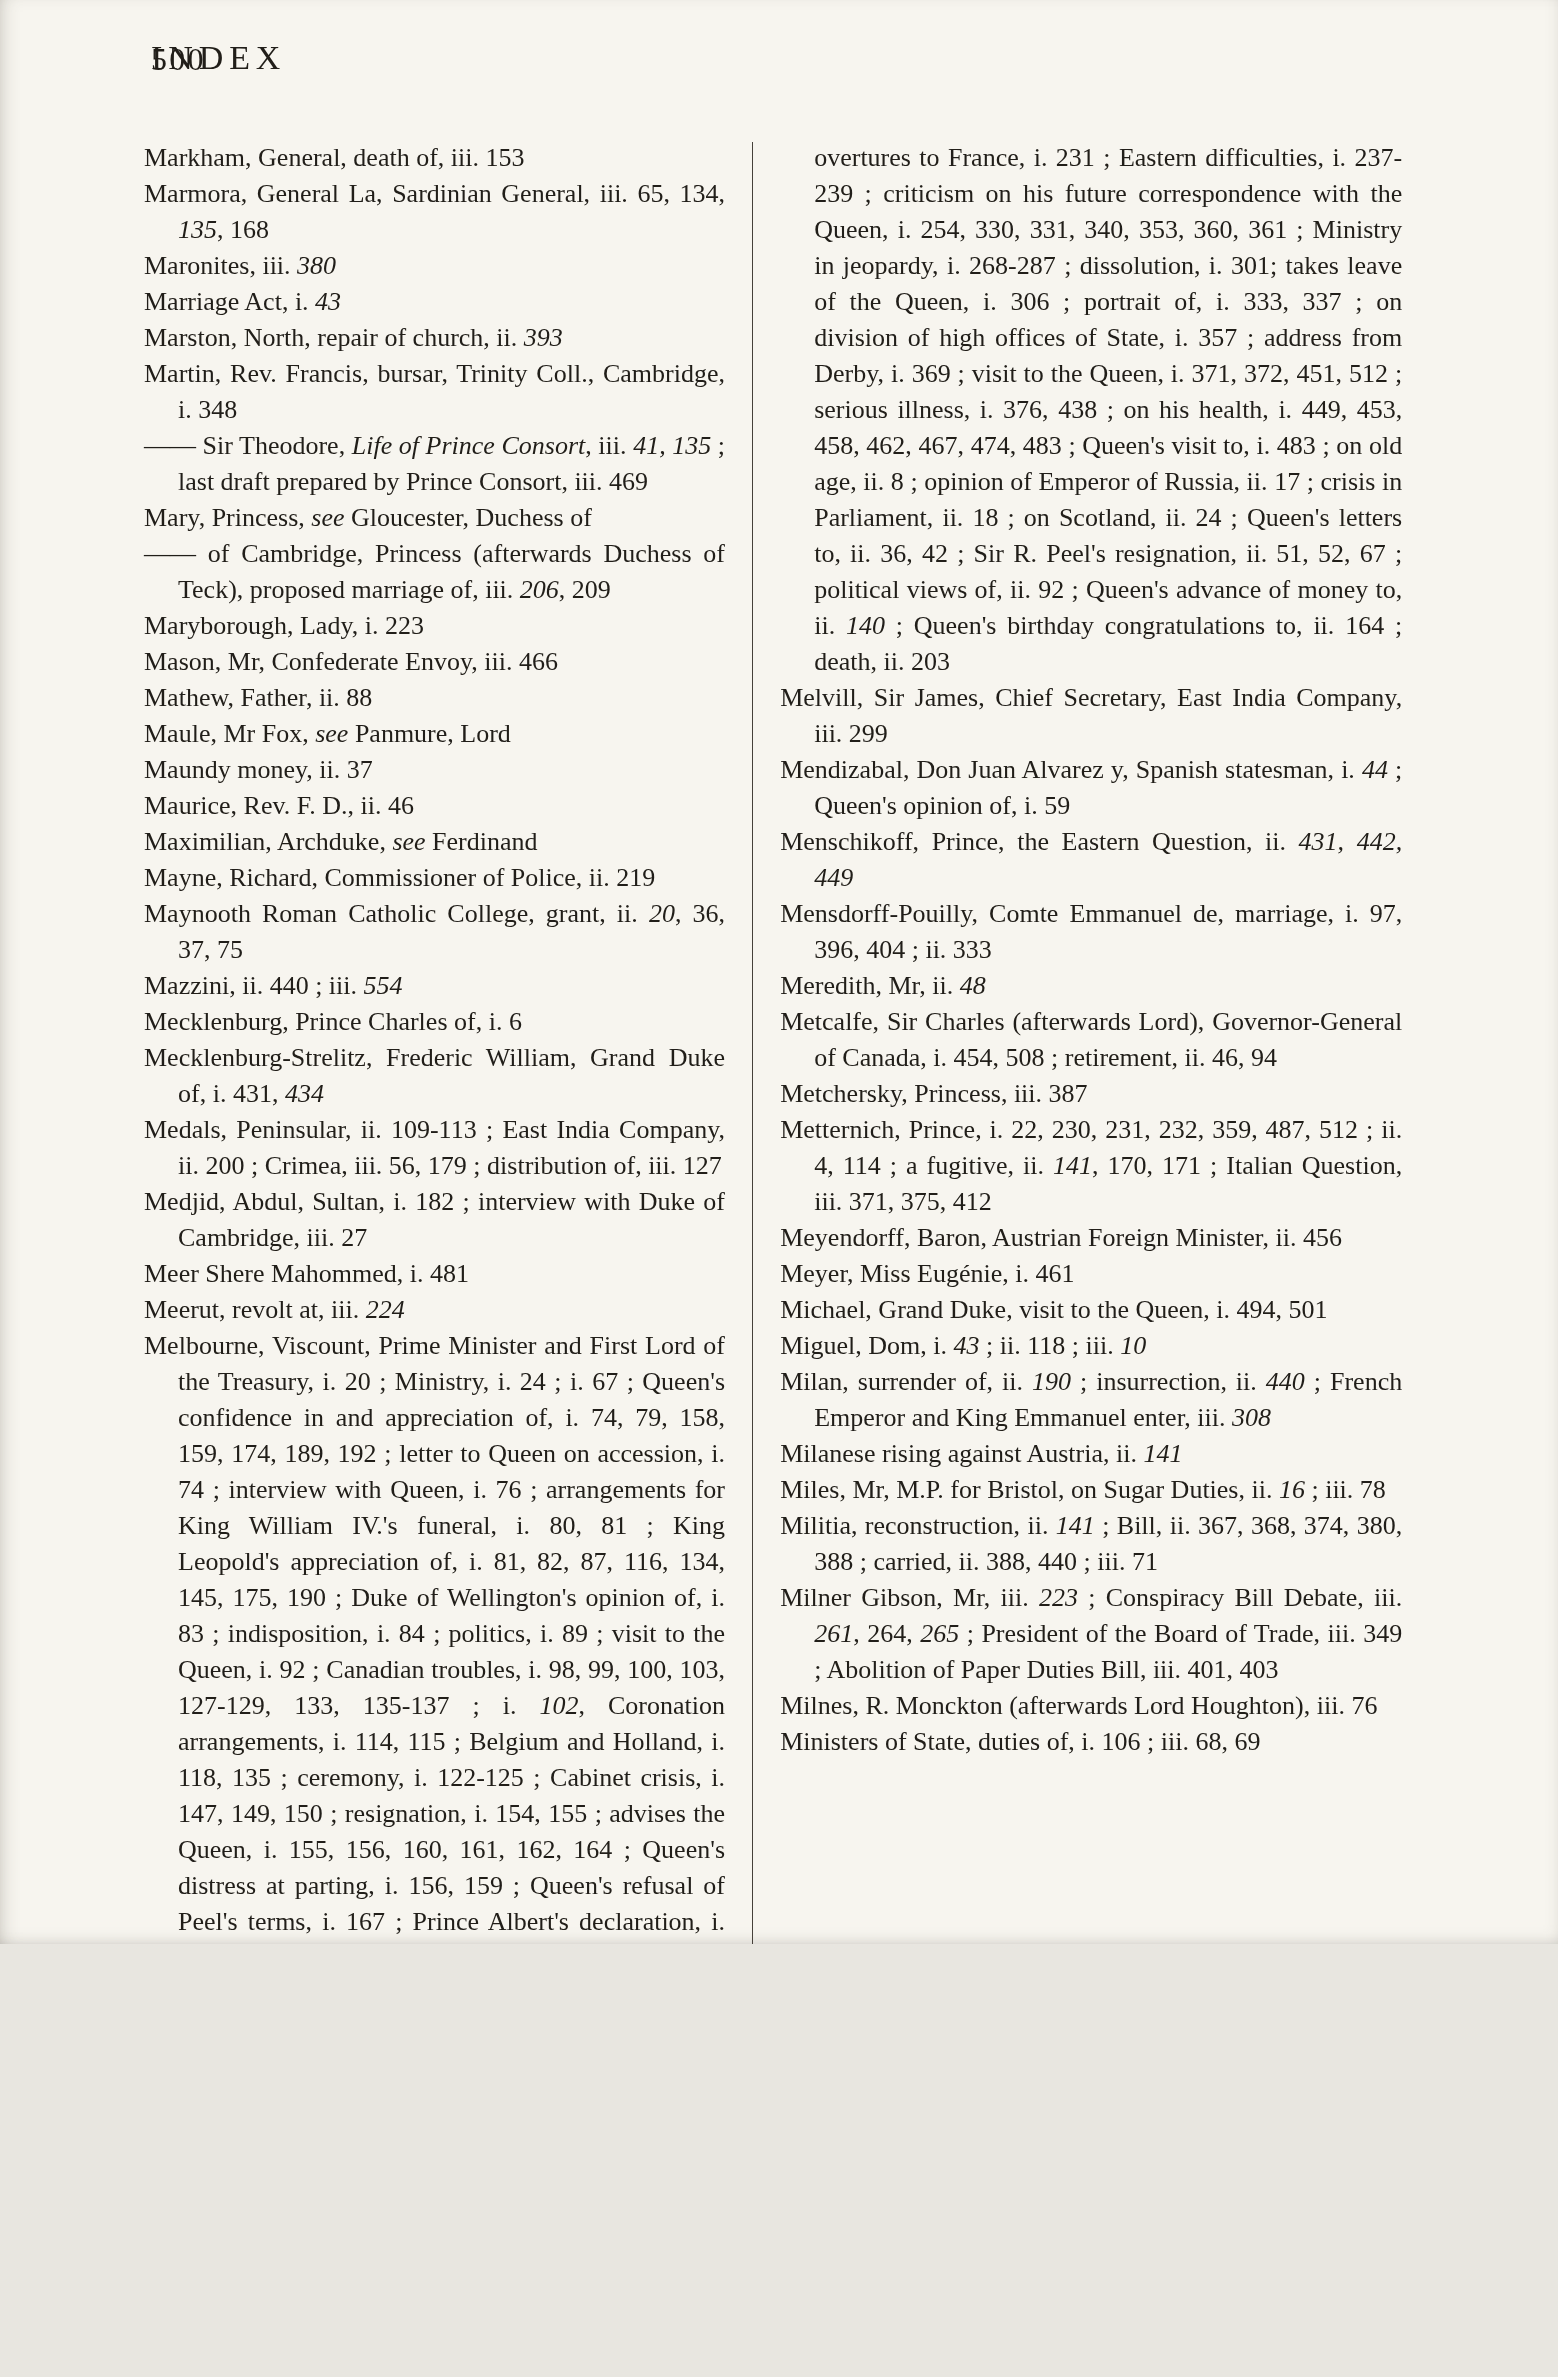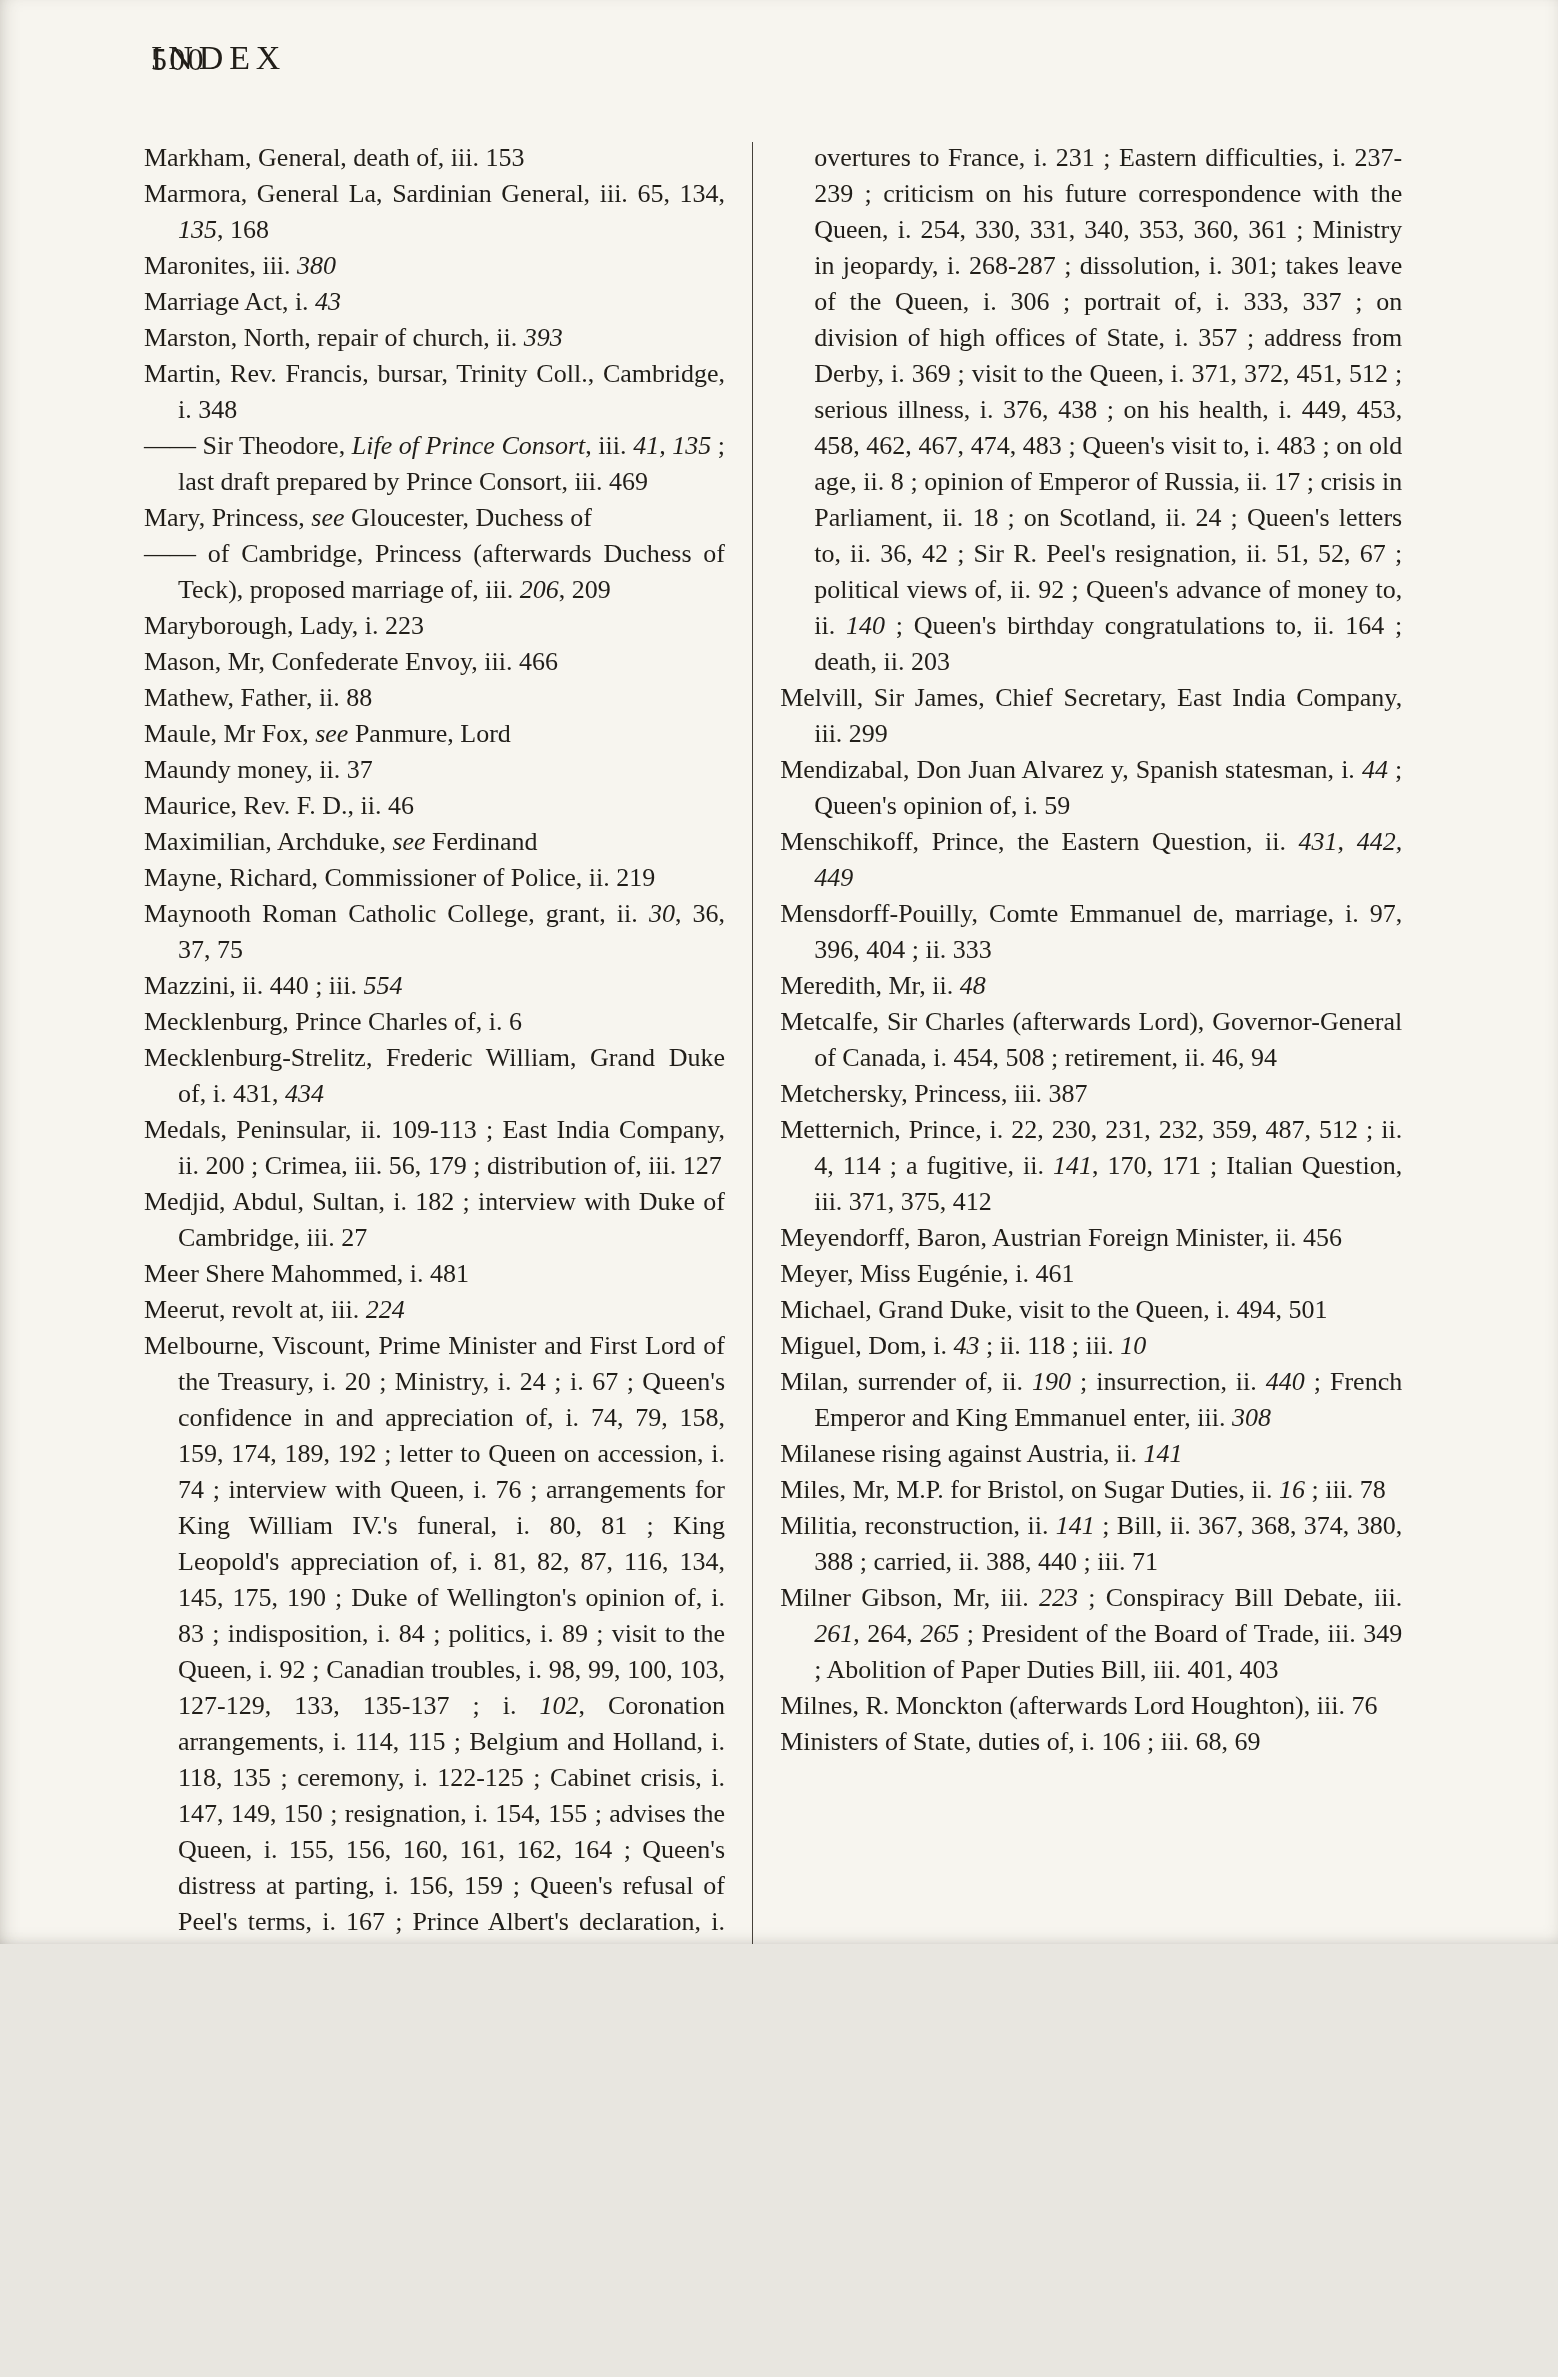--- a/index.html
+++ b/index.html
@@ -88,21 +88,21 @@
         <p class="entry">Mary, Princess, <i>see</i> Gloucester, Duchess of</p>
         <p class="entry">—— of Cambridge, Princess (afterwards Duchess of Teck), proposed marriage of, iii. <i>206</i>, 209</p>
         <p class="entry">Maryborough, Lady, i. 223</p>
         <p class="entry">Mason, Mr, Confederate Envoy, iii. 466</p>
         <p class="entry">Mathew, Father, ii. 88</p>
         <p class="entry">Maule, Mr Fox, <i>see</i> Panmure, Lord</p>
         <p class="entry">Maundy money, ii. 37</p>
         <p class="entry">Maurice, Rev. F. D., ii. 46</p>
         <p class="entry">Maximilian, Archduke, <i>see</i> Ferdinand</p>
         <p class="entry">Mayne, Richard, Commissioner of Police, ii. 219</p>
-        <p class="entry">Maynooth Roman Catholic College, grant, ii. <i>30</i>, 36, 37, 75</p>
+        <p class="entry">Maynooth Roman Catholic College, grant, ii. <i>20</i>, 36, 37, 75</p>
         <p class="entry">Mazzini, ii. 440 ; iii. <i>554</i></p>
         <p class="entry">Mecklenburg, Prince Charles of, i. 6</p>
         <p class="entry">Mecklenburg-Strelitz, Frederic William, Grand Duke of, i. 431, <i>434</i></p>
         <p class="entry">Medals, Peninsular, ii. 109-113 ; East India Company, ii. 200 ; Crimea, iii. 56, 179 ; distribution of, iii. 127</p>
         <p class="entry">Medjid, Abdul, Sultan, i. 182 ; interview with Duke of Cambridge, iii. 27</p>
         <p class="entry">Meer Shere Mahommed, i. 481</p>
         <p class="entry">Meerut, revolt at, iii. <i>224</i></p>
         <p class="entry">Melbourne, Viscount, Prime Minister and First Lord of the Treasury, i. 20 ; Ministry, i. 24 ; i. 67 ; Queen's confidence in and appreciation of, i. 74, 79, 158, 159, 174, 189, 192 ; letter to Queen on accession, i. 74 ; interview with Queen, i. 76 ; arrangements for King William IV.'s funeral, i. 80, 81 ; King Leopold's appreciation of, i. 81, 82, 87, 116, 134, 145, 175, 190 ; Duke of Wellington's opinion of, i. 83 ; indisposition, i. 84 ; politics, i. 89 ; visit to the Queen, i. 92 ; Canadian troubles, i. 98, 99, 100, 103, 127-129, 133, 135-137 ; i. <i>102</i>, Coronation arrangements, i. 114, 115 ; Belgium and Holland, i. 118, 135 ; ceremony, i. 122-125 ; Cabinet crisis, i. 147, 149, 150 ; resignation, i. 154, 155 ; advises the Queen, i. 155, 156, 160, 161, 162, 164 ; Queen's distress at parting, i. 156, 159 ; Queen's refusal of Peel's terms, i. 167 ; Prince Albert's declaration, i. 196 ; Turco-Egyptian Convention, i. 227-232 ;</p>
       </div>
     <div class="divider"></div>

